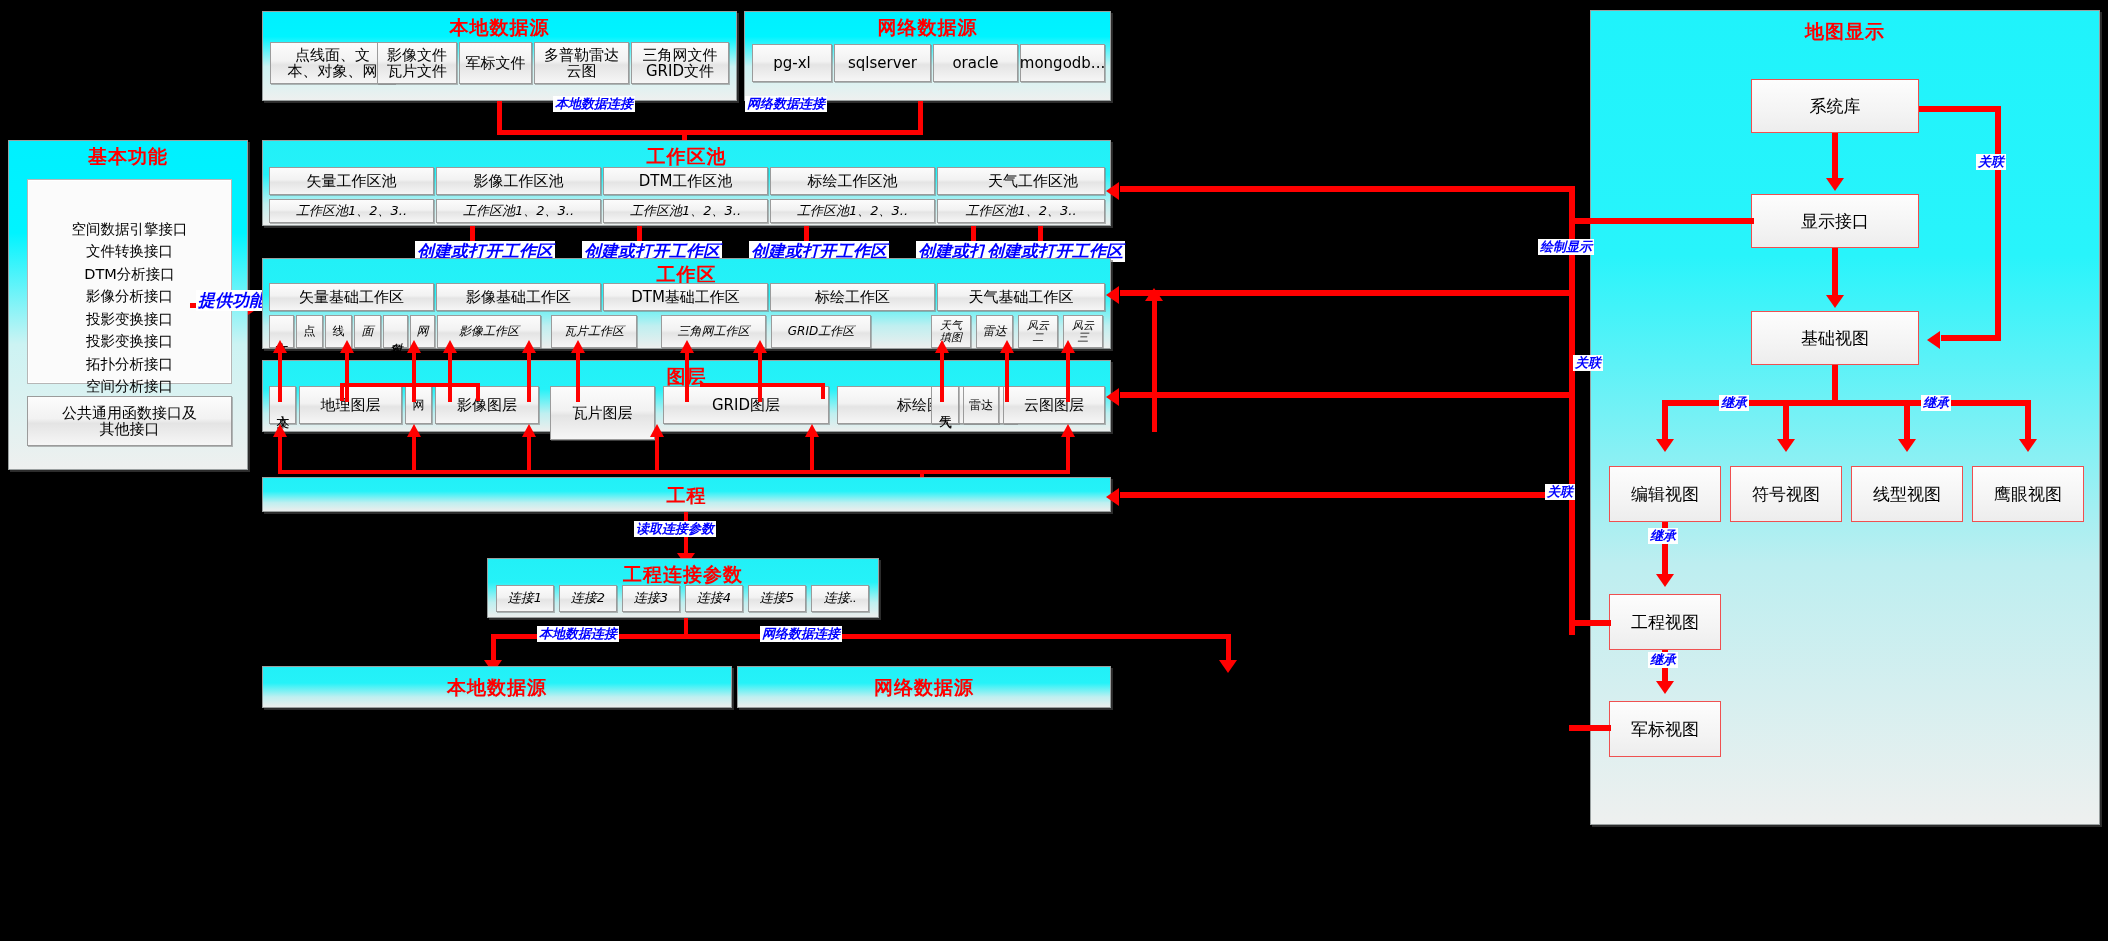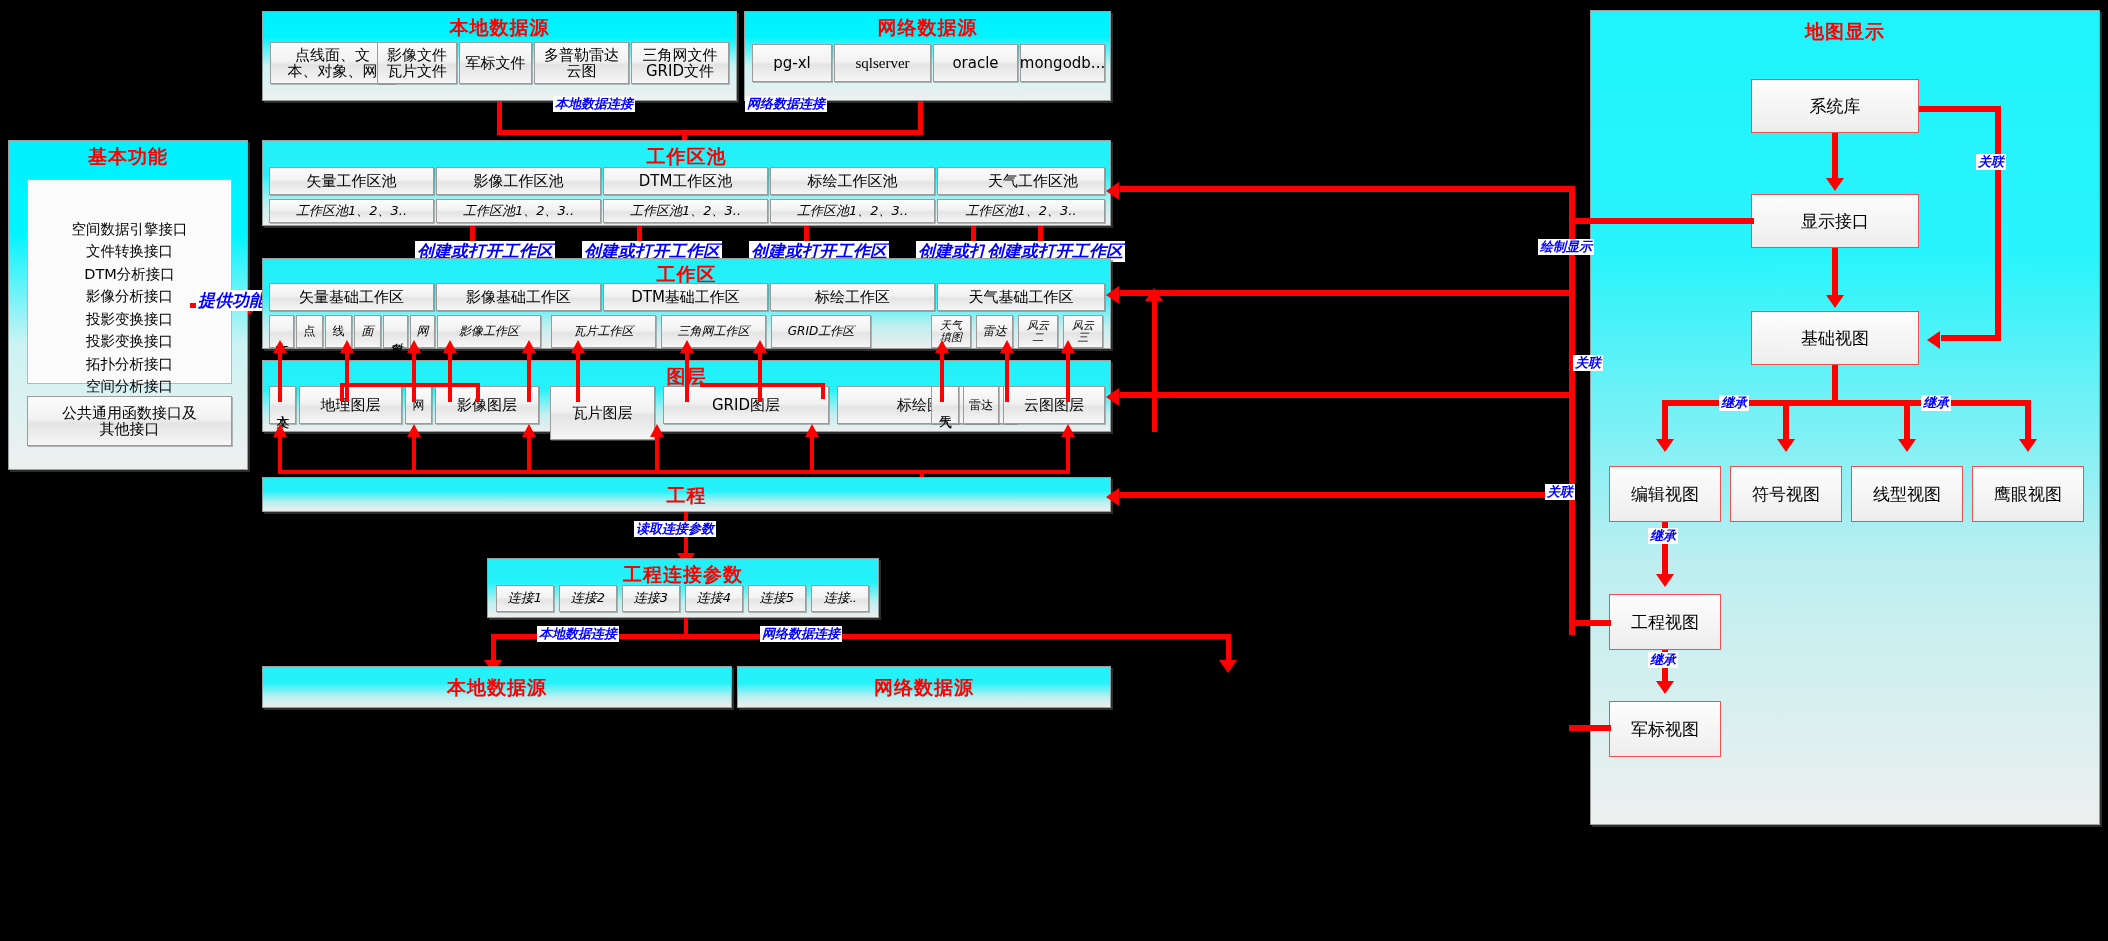--- a/index.html
+++ b/index.html
@@ -91,21 +91,21 @@
      <span style="white-space:pre-line">三角网文件
 GRID文件</span>
     </div>
 </div>
 
 <div class="panel abs" style="left:744px;top:11px;width:367px;height:90px;">
   <div class="panel-title">网络数据源</div>
   <div class="btn abs" style="left:7px;top:32px;width:80px;height:38px;">
       <span>pg-xl</span>
     </div>
-  <div class="btn abs" style="left:89px;top:32px;width:97px;height:38px;font-family:Liberation Serif, serif;">
+  <div class="btn abs" style="left:89px;top:32px;width:97px;height:38px;">
       <span>sqlserver</span>
     </div>
   <div class="btn abs" style="left:188px;top:32px;width:85px;height:38px;">
       <span>oracle</span>
     </div>
   <div class="btn abs" style="left:275px;top:32px;width:85px;height:38px;">
       <span>mongodb...</span>
     </div>
 </div>
 
@@ -230,21 +230,21 @@
     </div>
   <div class="btn vert abs" style="left:120px;top:56px;width:25px;height:33px;">
       <span style="font-style:italic">对象</span>
     </div>
   <div class="btn small abs" style="left:147px;top:56px;width:25px;height:33px;">
       <span style="font-style:italic">网</span>
     </div>
   <div class="btn ital2 abs" style="left:174px;top:56px;width:104px;height:33px;">
       <span>影像工作区</span>
     </div>
-  <div class="btn ital2 abs" style="left:288px;top:56px;width:105px;height:33px;">
+  <div class="btn ital2 abs" style="left:288px;top:56px;width:86px;height:33px;">
       <span>瓦片工作区</span>
     </div>
   <div class="btn ital2 abs" style="left:398px;top:56px;width:105px;height:33px;">
       <span>三角网工作区</span>
     </div>
   <div class="btn ital2 abs" style="left:508px;top:56px;width:100px;height:33px;">
       <span>GRID工作区</span>
     </div>
   <div class="btn small abs" style="left:668px;top:56px;width:40px;height:33px;">
       <span style="white-space:pre-line;font-style:italic;font-size:11px">天气

